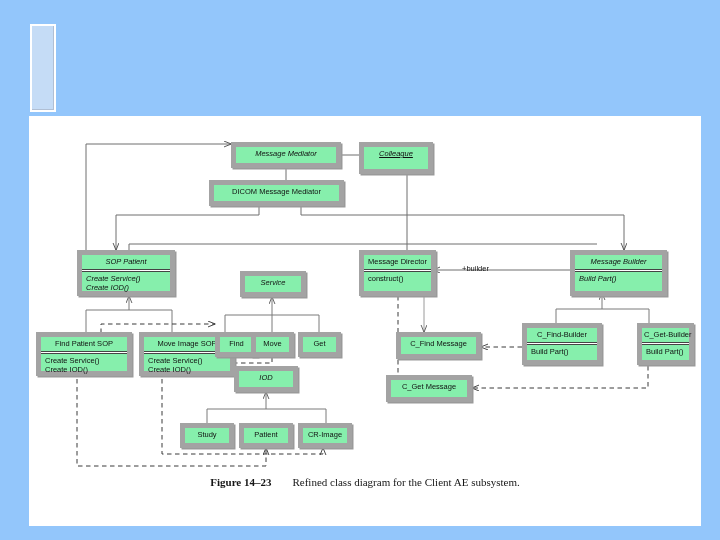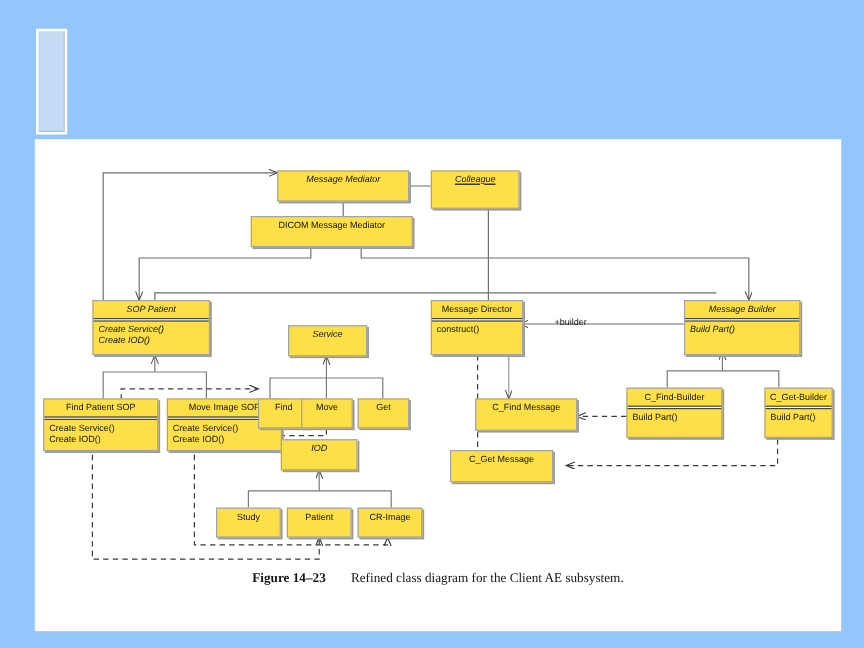--- a/index.html
+++ b/index.html
@@ -49,22 +49,22 @@
   svg#wires {
     position: absolute;
     left: 0;
     top: 0;
     width: 672px;
     height: 410px;
     pointer-events: none;
   }
   .cls {
     position: absolute;
-    background: #fde047;
-    border: 1px solid #a3a3a3;
+    background: #86efac;
+    border: 5px solid #a3a3a3;
     box-sizing: border-box;
     box-shadow: 1.5px 1.5px 0 #9a9a9a;
     font-size: 7.5px;
     color: #111111;
     z-index: 5;
   }
   .cls .name {
     text-align: center;
     padding: 3px 2px 3px 2px;
     white-space: nowrap;
@@ -281,21 +281,21 @@
         <div class="name">C_Get-Builder</div>
         <div class="ops">
           <div>Build Part()</div>
         </div>
       </div>
 
       <div class="cls" style="left:367px; top:216px; width:85px; height:27px;">
         <div class="name">C_Find Message</div>
       </div>
 
-      <div class="cls" style="left:346px; top:259px; width:86px; height:27px;">
+      <div class="cls" style="left:357px; top:259px; width:86px; height:27px;">
         <div class="name">C_Get Message</div>
       </div>
 
       <div id="caption">
         <b>Figure 14–23</b><span class="cap-text">Refined class diagram for the Client AE subsystem.</span>
       </div>
 
     </div>
   </div>
 </div>

